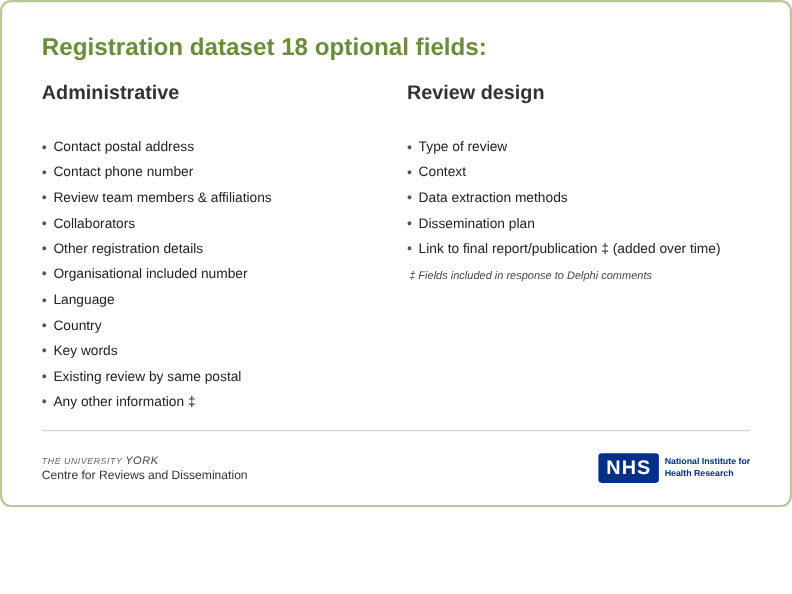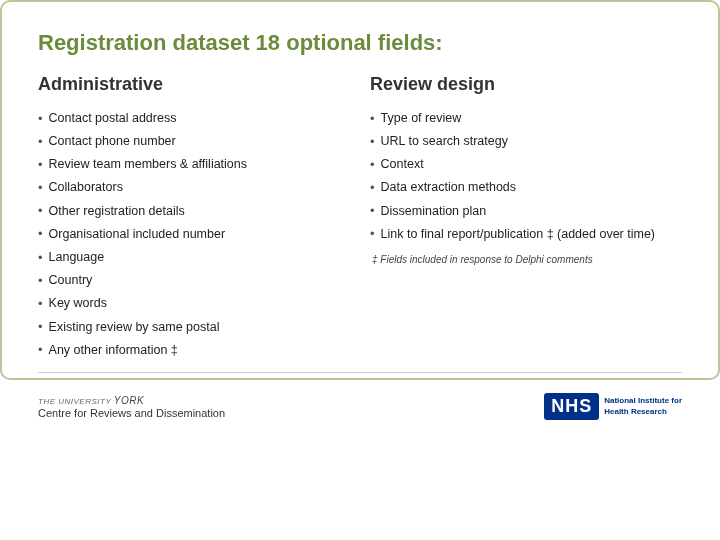--- a/index.html
+++ b/index.html
@@ -7,21 +7,21 @@
     body {
       width: 720px;
       height: 540px;
       background: #fff;
       font-family: Arial, Helvetica, sans-serif;
       overflow: hidden;
     }
 
     .slide {
       width: 720px;
-      height: 380px;
+      height: 461px;
       background: #fff;
       border: 2px solid #b8c89a;
       border-radius: 10px;
       padding: 28px 36px 20px 36px;
       display: flex;
       flex-direction: column;
     }
 
     .title {
       font-size: 22px;
@@ -37,34 +37,34 @@
     }
 
     .column {
       flex: 1;
     }
 
     .column-title {
       font-size: 18px;
       font-weight: bold;
       color: #333;
-      margin-bottom: 12px;
+      margin-bottom: 27px;
     }
 
     .bullet-list {
       list-style: none;
       padding: 0;
     }
 
     .bullet-list li {
       font-size: 12.5px;
       color: #222;
       padding: 2.5px 0;
       display: flex;
-      align-items: center;
+      align-items: flex-end;
       gap: 6px;
       line-height: 1.4;
     }
 
     .bullet-list li::before {
       content: "•";
       color: #555;
       font-size: 13px;
       flex-shrink: 0;
       margin-top: 0px;
@@ -196,23 +196,20 @@
             <span>Any other information ‡</span>
           </li>
       </ul>
     </div>
 
     <div class="column">
       <div class="column-title">Review design</div>
       <ul class="bullet-list">
         <li>
             <span>Type of review</span>
-          </li>
-        <li>
-            <span>URL to search strategy</span>
           </li>
         <li>
             <span>Context</span>
           </li>
         <li>
             <span>Data extraction methods</span>
           </li>
         <li>
             <span>Dissemination plan</span>
           </li>

